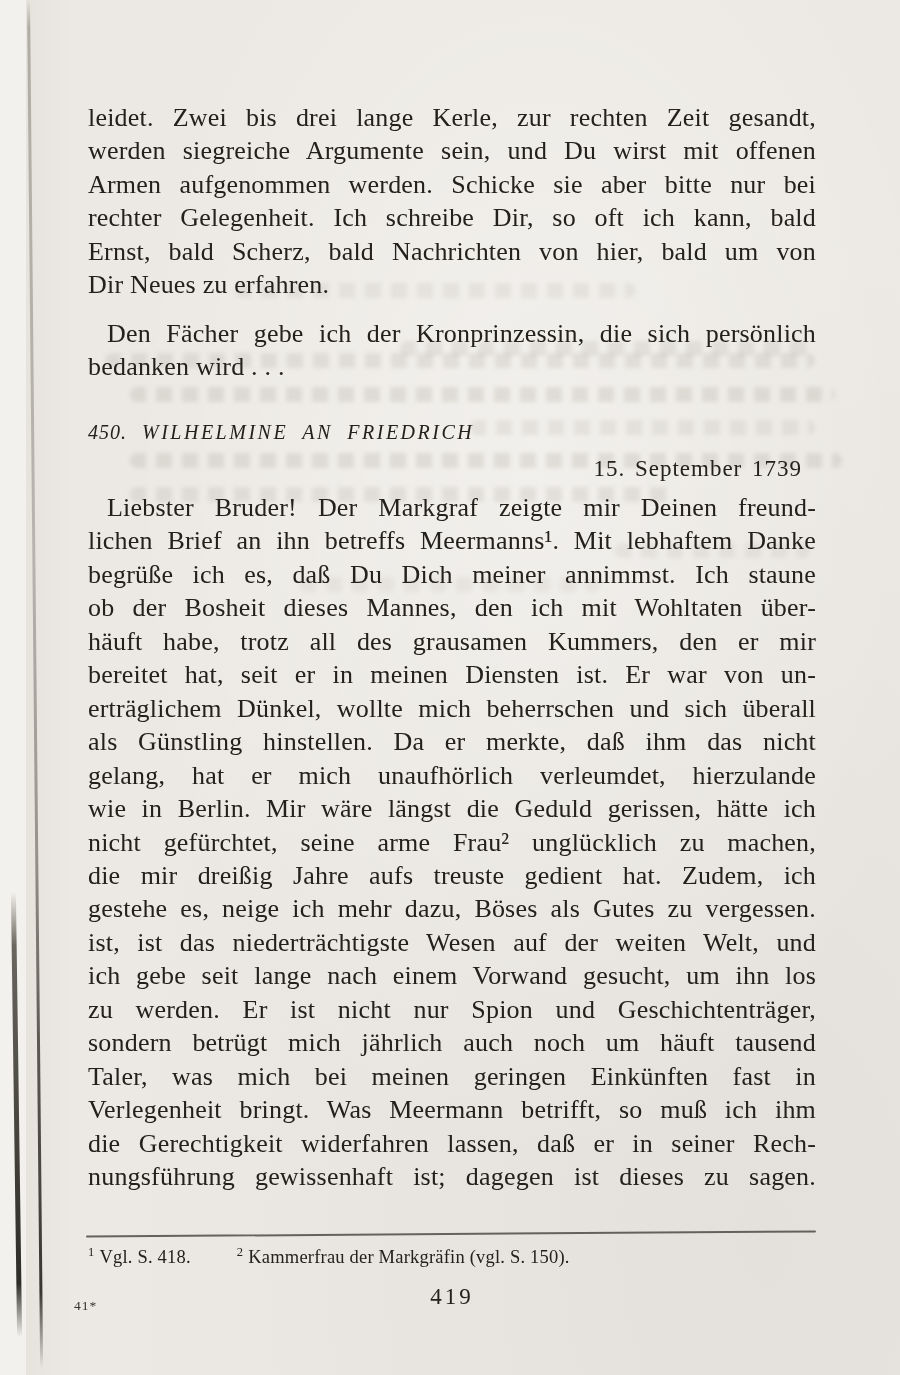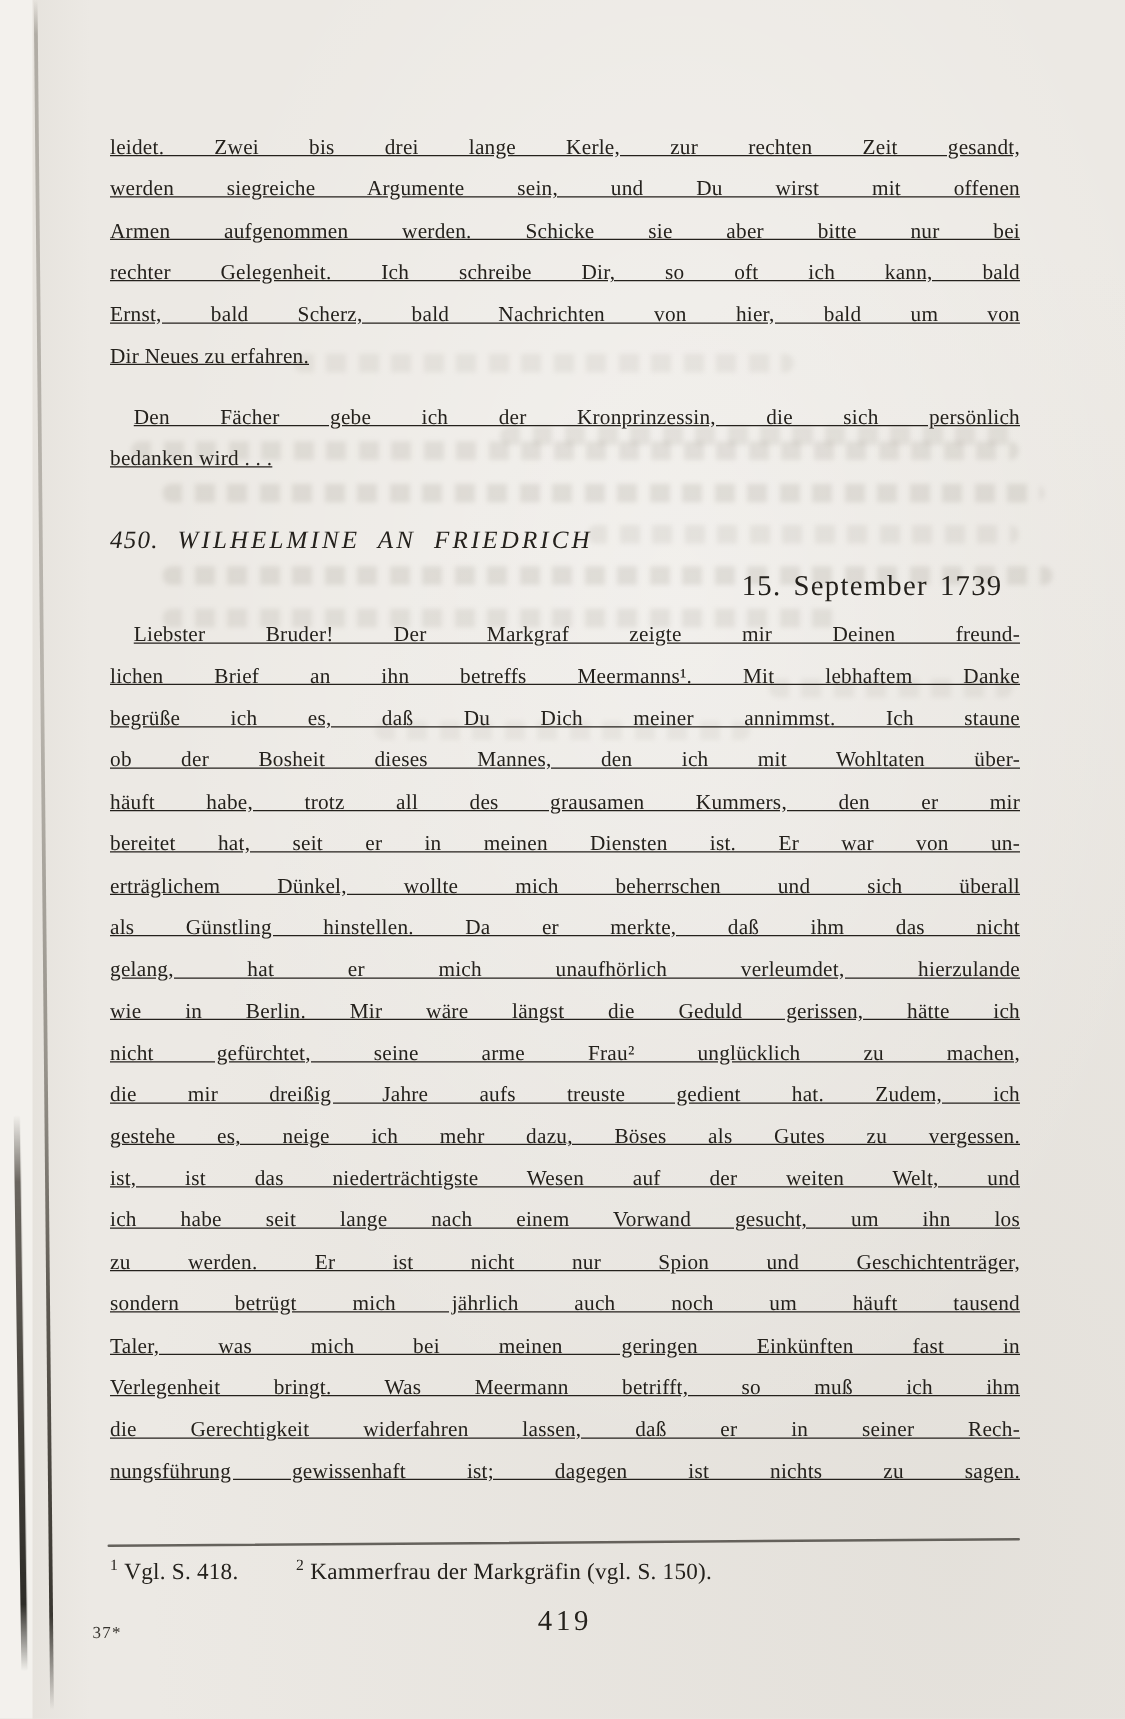--- a/index.html
+++ b/index.html
@@ -44,22 +44,22 @@
     position: absolute; height: 15px; border-radius: 7px;
     background: repeating-linear-gradient(90deg,
       rgba(143,137,124,0.9) 0 16px, rgba(143,137,124,0) 16px 26px);
     opacity: 0.16; filter: blur(2.1px);
   }
 
   
   .textcol { position: absolute; left: 88px; width: 728px; }
 
   .jline, .lline {
-    font-size: 17px; line-height: 33.45px; letter-spacing: 0.2px;
-    white-space: normal; overflow: hidden; text-decoration: underline;
+    font-size: 26px; line-height: 33.45px; letter-spacing: 0.2px;
+    white-space: normal; overflow: hidden;
   }
   .jline { text-align: justify; text-align-last: justify; }
   .lline { text-align: left; }
   .indent { text-indent: 19px; }
 
   .block-pre   { top: 101px; }
   .para-2     { margin-top: 15px; }
 
   .letter-heading {
     position: absolute; left: 88px; top: 417px; width: 728px;
@@ -142,28 +142,28 @@
   <div class="jline">häuft habe, trotz all des grausamen Kummers, den er mir</div>
   <div class="jline">bereitet hat, seit er in meinen Diensten ist. Er war von un-</div>
   <div class="jline">erträglichem Dünkel, wollte mich beherrschen und sich überall</div>
   <div class="jline">als Günstling hinstellen. Da er merkte, daß ihm das nicht</div>
   <div class="jline">gelang, hat er mich unaufhörlich verleumdet, hierzulande</div>
   <div class="jline">wie in Berlin. Mir wäre längst die Geduld gerissen, hätte ich</div>
   <div class="jline">nicht gefürchtet, seine arme Frau² unglücklich zu machen,</div>
   <div class="jline">die mir dreißig Jahre aufs treuste gedient hat. Zudem, ich</div>
   <div class="jline">gestehe es, neige ich mehr dazu, Böses als Gutes zu vergessen.</div>
   <div class="jline">ist, ist das niederträchtigste Wesen auf der weiten Welt, und</div>
-  <div class="jline">ich habe seit lange nach einem Vorwand gesucht, um ihn los</div>
+  <div class="jline">ich gebe seit lange nach einem Vorwand gesucht, um ihn los</div>
   <div class="jline">zu werden. Er ist nicht nur Spion und Geschichtenträger,</div>
   <div class="jline">sondern betrügt mich jährlich auch noch um häuft tausend</div>
   <div class="jline">Taler, was mich bei meinen geringen Einkünften fast in</div>
   <div class="jline">Verlegenheit bringt. Was Meermann betrifft, so muß ich ihm</div>
   <div class="jline">die Gerechtigkeit widerfahren lassen, daß er in seiner Rech-</div>
-  <div class="jline">nungsführung gewissenhaft ist; dagegen ist nichts zu sagen.</div>
+  <div class="jline">nungsführung gewissenhaft ist; dagegen ist dieses zu sagen.</div>
 </div>
 
 <div class="fn-rule"></div>
 <div class="footnotes">
   <span class="fn-item"><span class="fn-sup">1</span><span>Vgl. S. 418.</span></span><span class="fn-item"><span class="fn-sup">2</span><span>Kammerfrau der Markgräfin (vgl. S. 150).</span></span>
 </div>
 
-<div class="signature-mark">37*</div>
+<div class="signature-mark">41*</div>
 <div class="page-number">419</div>
 
 </body></html>

